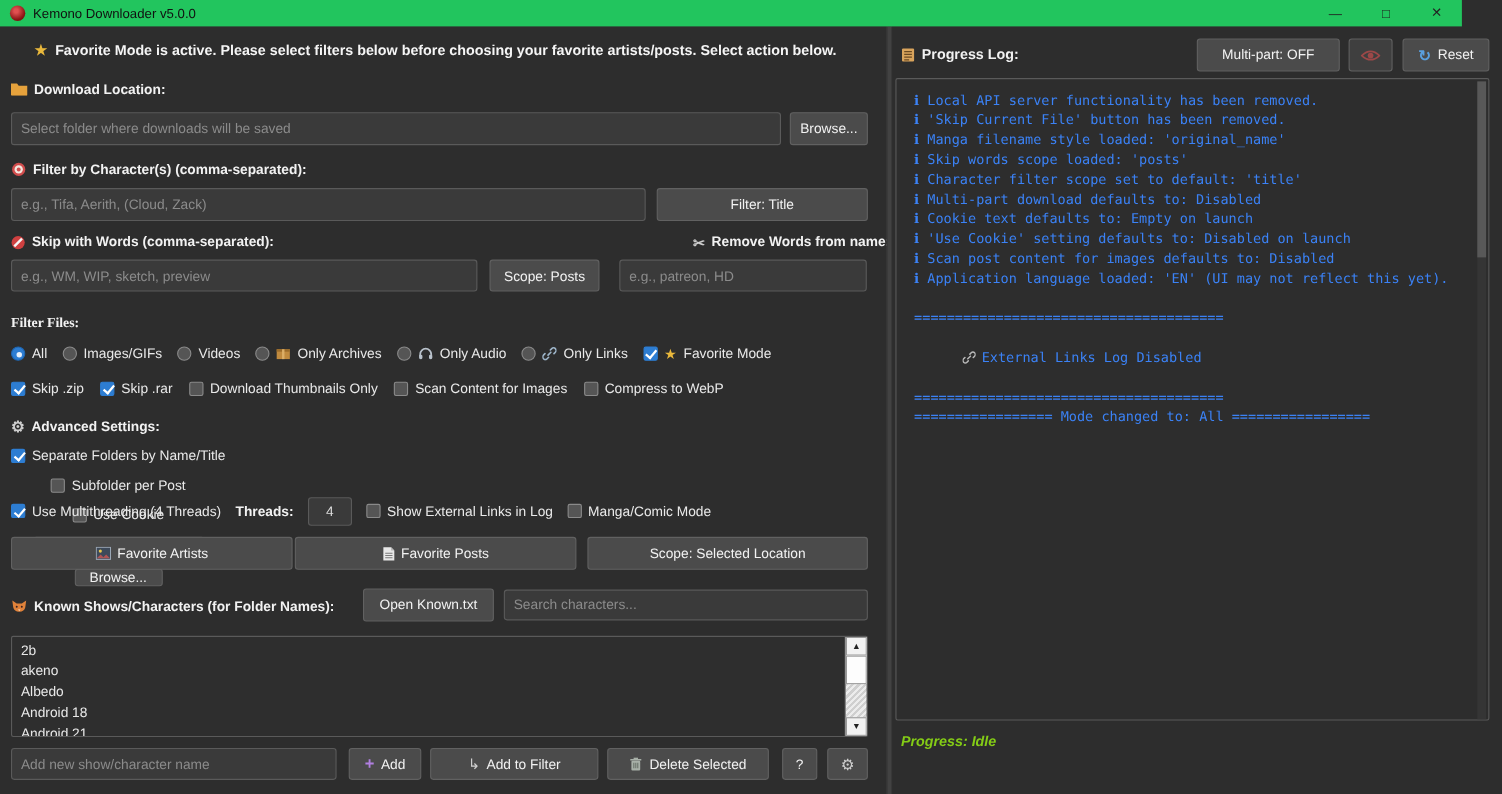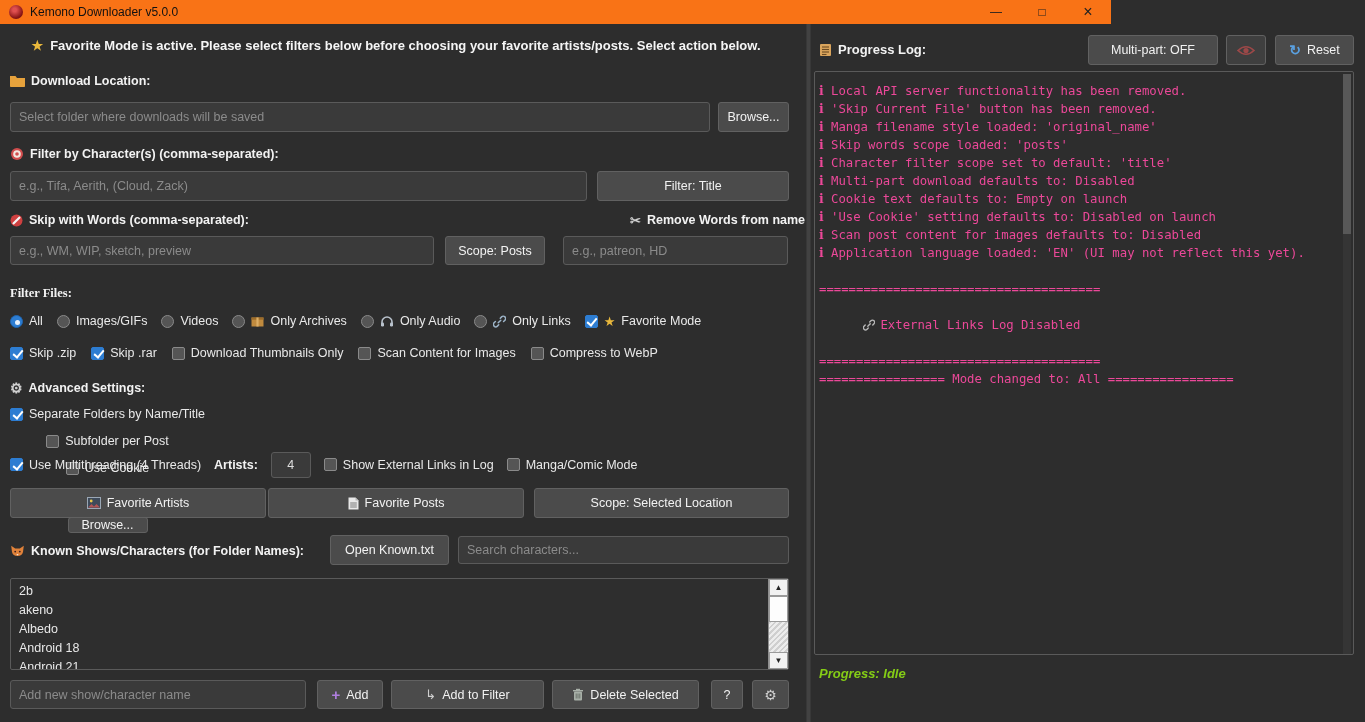--- a/index.html
+++ b/index.html
@@ -1,20 +1,20 @@
 <!DOCTYPE html>
 <html><head>
 <meta charset="utf-8">
 <style>
   *{margin:0;padding:0;box-sizing:border-box;}
   html,body{width:1365px;height:722px;overflow:hidden;}
   body{background:#2d2d2d;font-family:"Liberation Sans",sans-serif;font-size:12.5px;color:#e9e9e9;position:relative;}
   .abs{position:absolute;}
   
-  .titlebar{position:absolute;top:0;left:0;width:1111px;height:24px;background:#f97316;color:#111;display:flex;align-items:center;z-index:9;}
+  .titlebar{position:absolute;top:0;left:0;width:1329px;height:24px;background:#22c55e;color:#111;display:flex;align-items:center;z-index:9;}
   .app-icon{width:14px;height:14px;border-radius:50%;margin:0 7px 0 9px;background:radial-gradient(circle at 40% 35%,#e05050 15%,#8a1515 65%,#530b0b);flex:none;}
   .title-text{font-size:12px;}
   .win-controls{margin-left:auto;display:flex;height:24px;}
   .win-btn{width:46px;display:flex;align-items:center;justify-content:center;font-size:12px;color:#222;cursor:default;}
   .win-btn.close{font-size:16px;}
   
   .left{position:absolute;left:0;top:24px;width:806px;height:698px;}
   .divider{position:absolute;left:806px;top:24px;width:5px;height:698px;background:#424242;border-left:1px solid #383838;border-right:1px solid #383838;}
   .right{position:absolute;left:811px;top:24px;width:554px;height:698px;}
   
@@ -39,21 +39,21 @@
   
   .known-list{background:#2e2e2e;border:1px solid #5a5a5a;border-radius:2px;overflow:hidden;}
   .known-item{height:19px;line-height:19px;padding-left:8px;color:#e8e8e8;}
   .known-item:first-child{margin-top:3px;}
   .vscroll{position:absolute;right:0;top:0;bottom:0;width:20px;background:repeating-linear-gradient(135deg,#ececec 0 2px,#cfcfcf 2px 4px);border-left:1px solid #8f8f8f;display:flex;flex-direction:column;}
   .vs-btn{height:17px;background:#f2f2f2;border:1px solid #9a9a9a;color:#222;font-size:8px;display:flex;align-items:center;justify-content:center;flex:none;}
   .vs-btn.bottom{margin-top:auto;}
   .vs-thumb{height:26px;background:#fdfdfd;border:1px solid #9a9a9a;flex:none;}
   
   .plog-lbl{font-size:13px;}
-  .log-area{background:#2d2d2d;border:1px solid #5a5a5a;border-radius:2px;padding:10px 14px 10px 4px;font-family:"DejaVu Sans Mono",monospace;font-size:12.3px;line-height:18px;color:#ec4899;overflow:hidden;}
+  .log-area{background:#2d2d2d;border:1px solid #5a5a5a;border-radius:2px;padding:10px 14px 10px 16px;font-family:"DejaVu Sans Mono",monospace;font-size:12.3px;line-height:18px;color:#3b82f6;overflow:hidden;}
   .log-line{min-height:18px;white-space:pre-wrap;}
   .info-icon{display:inline-block;width:12px;font-family:"DejaVu Serif",serif;font-weight:bold;}
   .info-icon::before{content:"i";}
   .log-scrollbar{position:absolute;right:2px;top:2px;width:8px;height:580px;background:#353535;}
   .log-thumb{width:8px;height:160px;background:#585858;}
   .progress-status{font-weight:bold;font-style:italic;font-size:13px;color:#84cc16;}
   .eye-btn{background:#3f3f3f;}
 </style>
 </head>
 <body>
@@ -206,21 +206,21 @@
     </label>
     <input class="input" style="width: 156px; height: 28px;" placeholder="Cookie string (if no co...">
     <div class="btn" style="width:80px;height:28px;">Browse...</div>
   </div>
 
   <div class="abs rowflex" style="left:10px;top:426px;height:29px;gap:13px;">
     <label class="opt">
       <span class="cb on"></span>
       <span>Use Multithreading (4 Threads)</span>
     </label>
-    <span class="lbl">Artists:</span>
+    <span class="lbl">Threads:</span>
     <input class="input" style="width: 40px; height: 26px; text-align: center; padding: 0px 4px;" value="4">
     <label class="opt">
       <span class="cb"></span>
       <span>Show External Links in Log</span>
     </label>
     <label class="opt">
       <span class="cb"></span>
       <span>Manga/Comic Mode</span>
     </label>
   </div>

